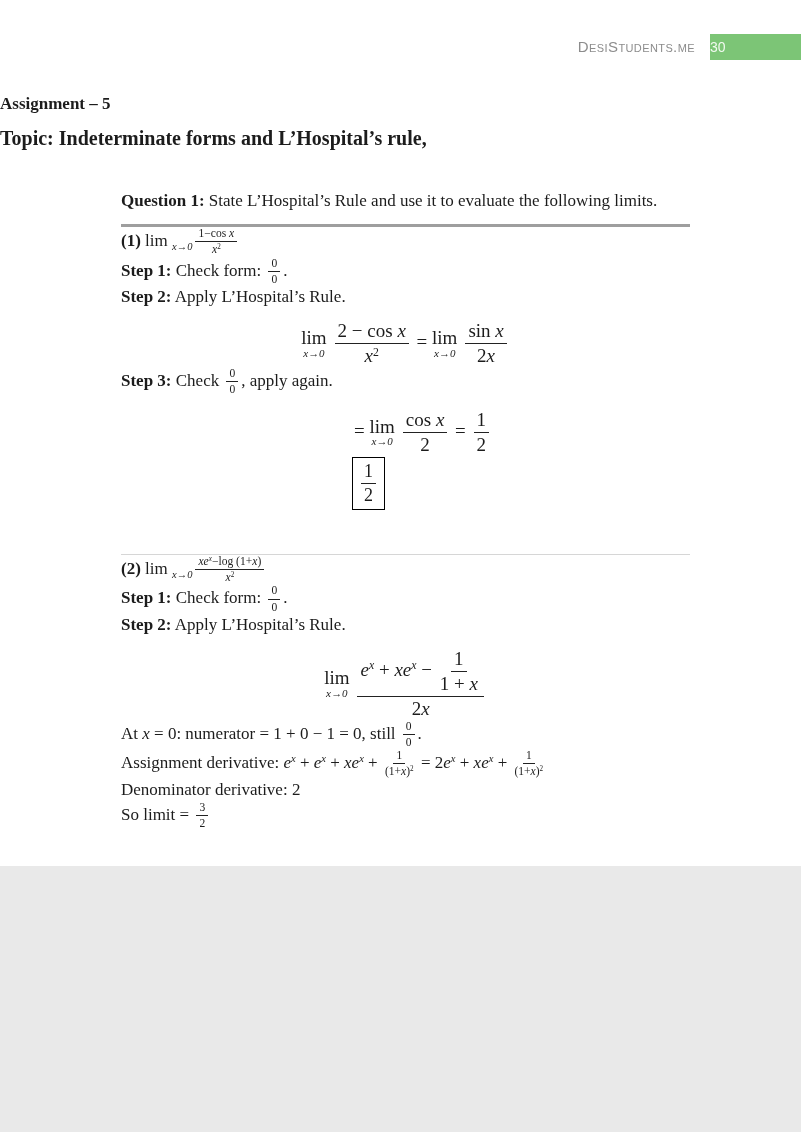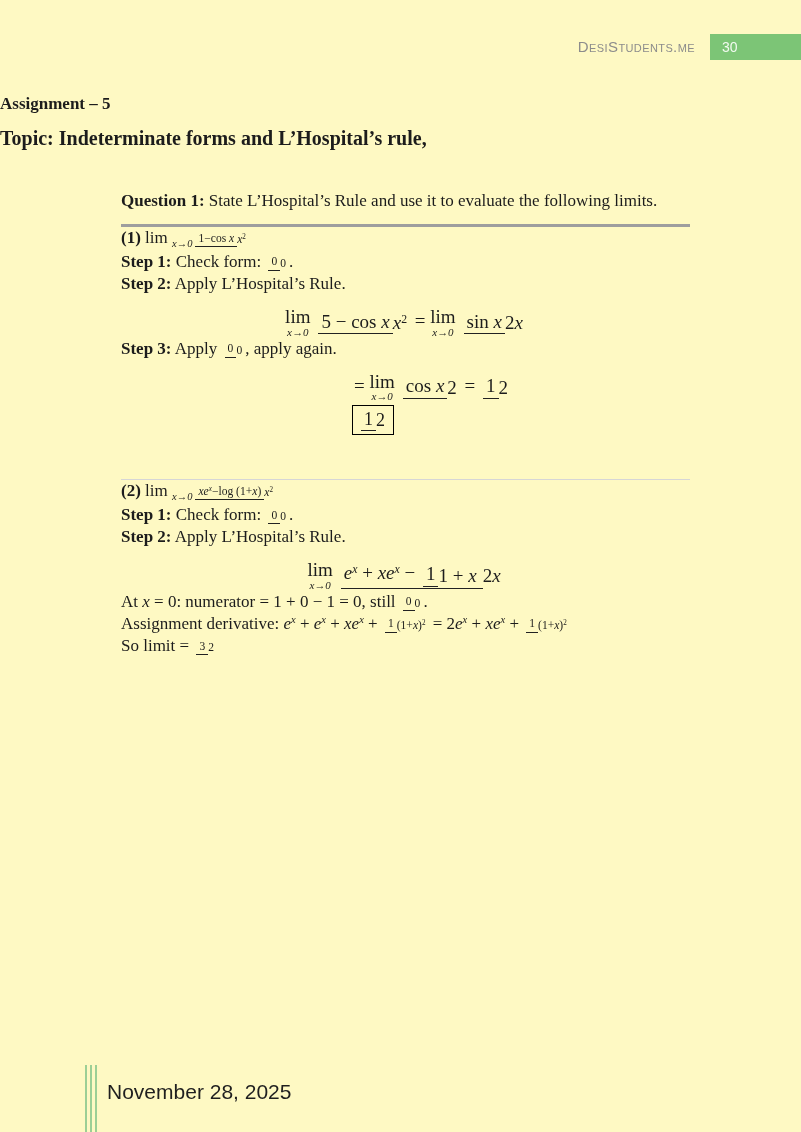--- a/index.html
+++ b/index.html
@@ -1,48 +1,48 @@
 <!DOCTYPE html>
 <html><head>
 <meta charset="utf-8">
 <style>
   html,body{margin:0;padding:0;background:#e9e9e9;}
   .page{
-    position:relative;width:801px;height:1132px;margin:0 auto;background:#fef9c3;
+    position:relative;width:801px;height:866px;margin:0 auto;background:#ffffff;
     font-family:"Liberation Serif","DejaVu Serif",serif;color:#1c1c1c;overflow:hidden;
   }
   
   .hdr{position:absolute;top:34px;left:0;right:0;height:27px;}
   .site{
     position:absolute;right:106px;top:4px;
     font-family:"Liberation Sans","DejaVu Sans",sans-serif;
     font-variant:small-caps;font-size:15px;letter-spacing:.4px;color:#8c8c8c;
   }
   .badge{
     position:absolute;right:0;top:0;width:91px;height:26px;background:#7cc576;
-    display:flex;align-items:center;padding-left:12px;box-sizing:border-box;
+    display:flex;align-items:center;padding-left:0;box-sizing:border-box;
     font-family:"Liberation Sans","DejaVu Sans",sans-serif;font-size:14px;color:#f2faf0;
   }
   
   .t1{margin:0;padding-top:94px;text-align:left;font-size:17px;font-weight:bold;}
   .t2{margin:13px 0 0;text-align:left;font-size:20px;font-weight:bold;}
   
   .content{margin:40px 111px 0 121px;width:569px;font-size:17px;line-height:1.3;}
   .content p{margin:0;}
   hr{border:0;margin:0;}
   .rule-strong{height:3px;background:#9e9e9e;margin-top:12px;}
   .rule-light{height:1px;background:#d6d6d6;margin-top:44px;}
   .mt8{margin-top:8px}.mt12{margin-top:12px}.mt14{margin-top:14px}.mt16{margin-top:16px}
   .mt24{margin-top:24px}.mt28{margin-top:28px}
   
   .mb{font-weight:bold;}
   .mi{font-style:italic;}
   .msup{font-size:.62em;vertical-align:.55em;}
   .msub{font-size:.62em;vertical-align:-.4em;}
-  .mfrac{display:inline-flex;flex-direction:row;align-items:center;vertical-align:middle;
+  .mfrac{display:inline-flex;flex-direction:column;align-items:center;vertical-align:middle;
          line-height:1.15;margin:0 3px;text-align:center;}
   .mfrac .fn{border-bottom:1px solid #222;padding:0 3px 1px;}
   .mfrac .fd{padding-top:1px;text-align:right;}
   .msmall{font-size:.68em;}
   .munder{display:inline-flex;flex-direction:column;align-items:center;vertical-align:middle;
           line-height:1.02;margin-right:5px;}
   .munder .ub{font-size:.58em;font-style:italic;}
   .mbox{display:inline-flex;border:1.4px solid #000;padding:3px 5px;}
   .display{text-align:center;font-size:19px;margin-top:12px;}
   .display.shifted{text-align:left;padding-left:233px;}
@@ -79,30 +79,30 @@
         </span></p>
     <p class="mt12"><span class="mb">Step 1:</span><span> Check form: </span><span class="mfrac msmall">
           <span class="fn"><span>0</span></span>
           <span class="fd"><span>0</span></span>
         </span><span>.</span></p>
     <p class="mt14"><span class="mb">Step 2:</span><span> Apply L’Hospital’s Rule.</span></p>
     <div class="display"><span class="munder">
           <span>lim</span>
           <span class="ub">x→0</span>
         </span><span class="mfrac">
-          <span class="fn"><span>5 − cos </span><span class="mi">x</span></span>
+          <span class="fn"><span>2 − cos </span><span class="mi">x</span></span>
           <span class="fd"><span class="mi">x</span><span class="msup">2</span></span>
         </span><span> = </span><span class="munder">
           <span>lim</span>
           <span class="ub">x→0</span>
         </span><span class="mfrac">
           <span class="fn"><span>sin </span><span class="mi">x</span></span>
           <span class="fd"><span>2</span><span class="mi">x</span></span>
         </span></div>
-    <p class="mt24"><span class="mb">Step 3:</span><span> Apply </span><span class="mfrac msmall">
+    <p class="mt24"><span class="mb">Step 3:</span><span> Check </span><span class="mfrac msmall">
           <span class="fn"><span>0</span></span>
           <span class="fd"><span>0</span></span>
         </span><span>, apply again.</span></p>
     <div class="display shifted"><span>= </span><span class="munder">
           <span>lim</span>
           <span class="ub">x→0</span>
         </span><span class="mfrac">
           <span class="fn"><span>cos </span><span class="mi">x</span></span>
           <span class="fd"><span>2</span></span>
         </span><span> = </span><span class="mfrac">
@@ -141,20 +141,21 @@
           <span class="fn"><span>0</span></span>
           <span class="fd"><span>0</span></span>
         </span><span>.</span></p>
     <p class="mt8"><span>Assignment derivative: </span><span class="mi">e</span><span class="msup mi">x</span><span> + </span><span class="mi">e</span><span class="msup mi">x</span><span> + </span><span class="mi">xe</span><span class="msup mi">x</span><span> + </span><span class="mfrac msmall">
           <span class="fn"><span>1</span></span>
           <span class="fd"><span>(1+</span><span class="mi">x</span><span>)</span><span class="msup">2</span></span>
         </span><span> = 2</span><span class="mi">e</span><span class="msup mi">x</span><span> + </span><span class="mi">xe</span><span class="msup mi">x</span><span> + </span><span class="mfrac msmall">
           <span class="fn"><span>1</span></span>
           <span class="fd"><span>(1+</span><span class="mi">x</span><span>)</span><span class="msup">2</span></span>
         </span></p>
+    <p><span>Denominator derivative: 2</span></p>
     <p class="mt12"><span>So limit = </span><span class="mfrac msmall">
           <span class="fn"><span>3</span></span>
           <span class="fd"><span>2</span></span>
         </span></p>
 
   </div>
 
   <div class="deco">
     <span></span>
     <span></span>

